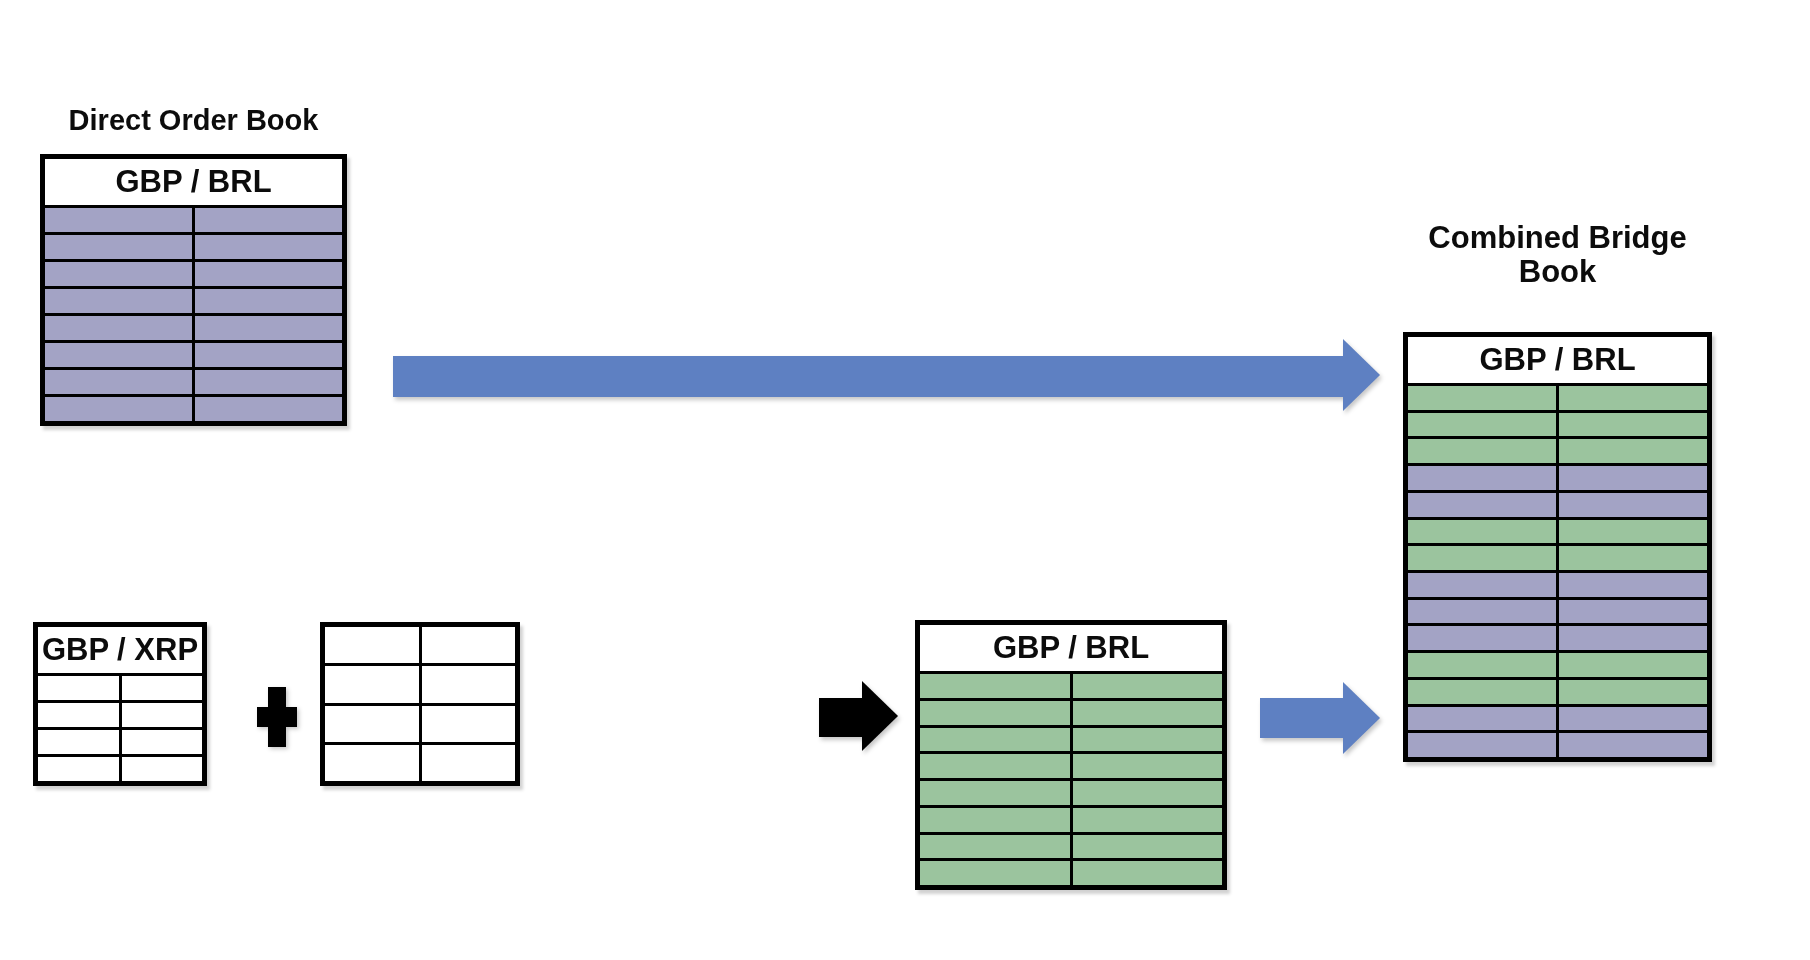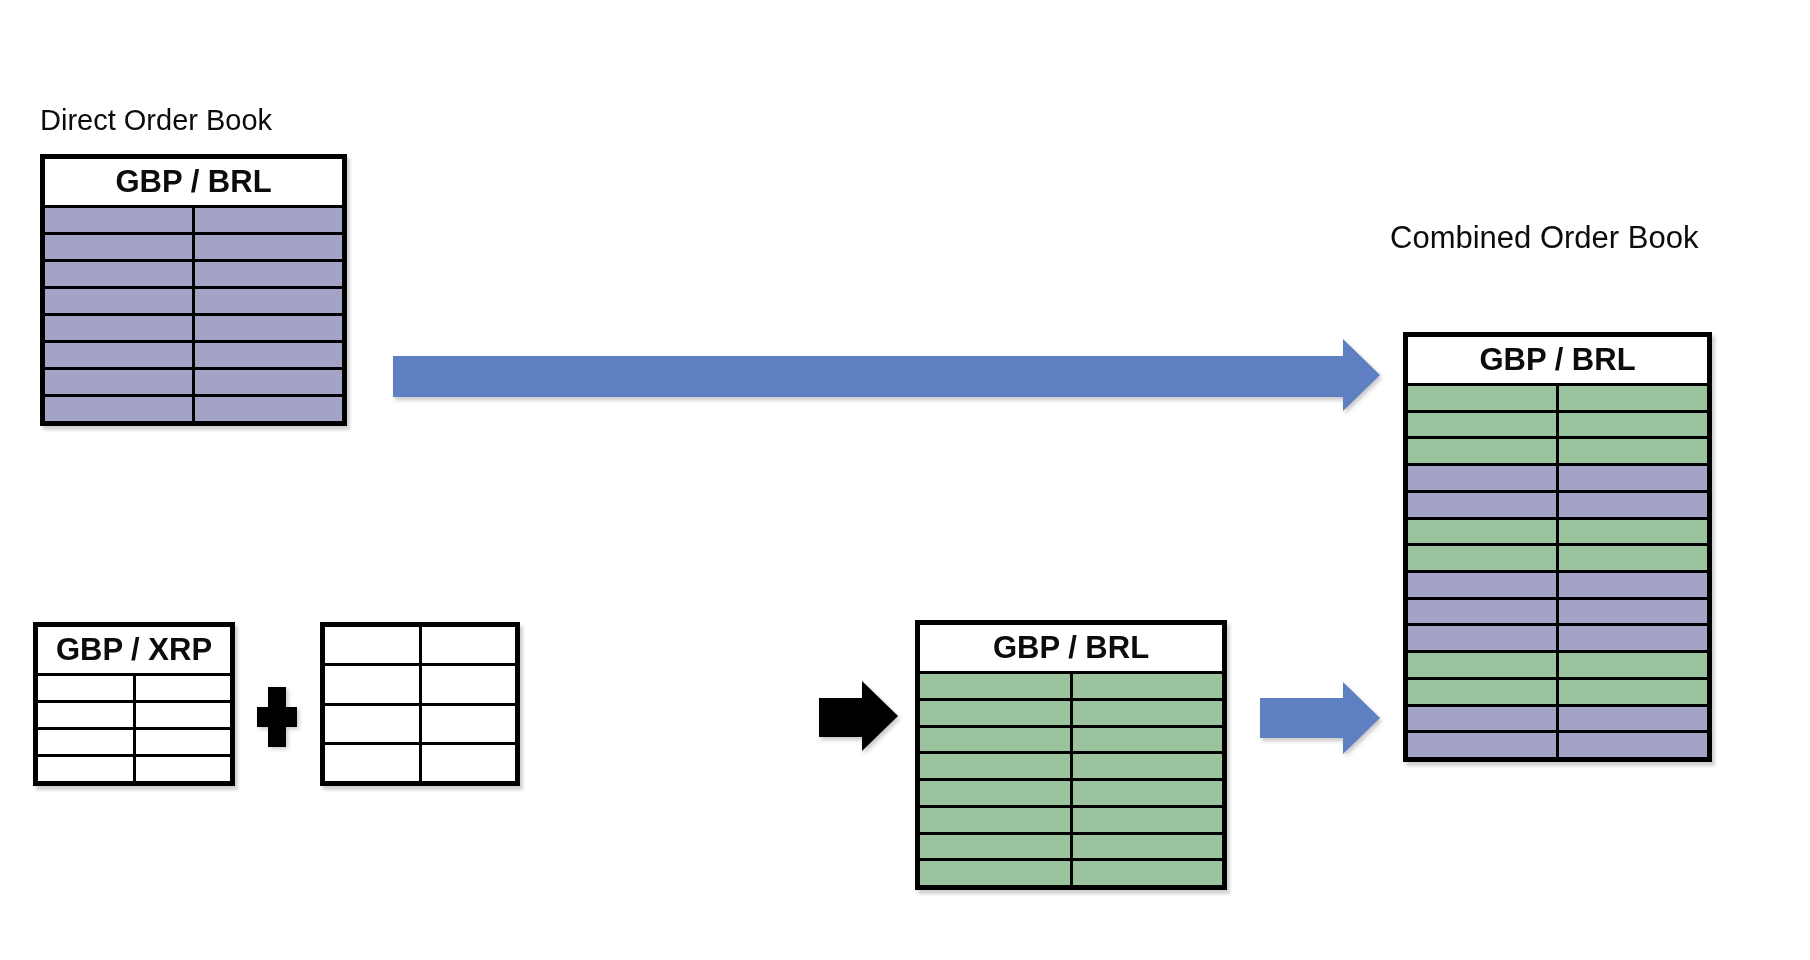--- a/index.html
+++ b/index.html
@@ -5,41 +5,41 @@
   html,body{margin:0;padding:0;background:#fff;}
   .canvas{
     position:relative;width:1810px;height:960px;background:#fff;overflow:hidden;
     font-family:"Liberation Sans",sans-serif;color:#0c0c0c;
   }
   .page-title{
     position:absolute;left:0;top:28px;width:1810px;text-align:center;
     font-size:60px;font-weight:800;letter-spacing:0;line-height:66px;
   }
   .sec-label{
-    position:absolute;font-weight:normal;font-size:29px;line-height:34px;
+    position:absolute;text-align:center;font-weight:bold;font-size:29px;line-height:34px;
   }
   .caption{
     position:absolute;left:358px;top:493px;width:524px;text-align:center;
     font-weight:bold;font-size:38px;line-height:44px;
   }
   .combined-title{font-size:31px;}
   
   .ob-table{
     position:absolute;display:flex;flex-direction:column;gap:3px;
     background:#000;border:5px solid #000;box-sizing:border-box;
     box-shadow:3px 4px 3px rgba(0,0,0,0.18);
   }
   .ob-header{
     flex:0 0 46px;background:#fff;display:flex;align-items:center;justify-content:center;
     font-weight:bold;font-size:31px;
   }
   .ob-row{flex:1;display:flex;gap:3px;}
   .ob-cell{flex:1;}
   .t-direct   {left:40px;  top:154px; width:307px; height:272px;}
-  .t-gbpxrp   {left:33px;  top:622px; width:202px; height:164px;}
+  .t-gbpxrp   {left:33px;  top:622px; width:174px; height:164px;}
   .t-xrpbrl   {left:320px; top:622px; width:200px; height:164px;}
   .t-synthetic{left:915px; top:620px; width:312px; height:270px;}
   .t-combined {left:1403px;top:332px; width:309px; height:430px;}
   
   .arrow{position:absolute;filter:drop-shadow(2px 3px 2px rgba(0,0,0,0.22));}
   .arrow .shaft{position:absolute;background:var(--blue);}
   .arrow .head{position:absolute;width:0;height:0;}
   .arrow-main{left:393px;top:339px;width:987px;height:72px;}
   .arrow-main .shaft{left:0;top:17px;width:952px;height:41px;}
   .arrow-main .head{left:950px;top:0;border-top:36px solid transparent;border-bottom:36px solid transparent;border-left:37px solid var(--blue);}
@@ -187,21 +187,21 @@
         <div class="ob-cell" style="background: rgb(155, 196, 158);"></div>
         <div class="ob-cell" style="background: rgb(155, 196, 158);"></div>
       </div>
     </div>
 
   <div class="arrow arrow-small">
     <div class="shaft"></div>
     <div class="head"></div>
   </div>
 
-  <div class="sec-label combined-title lbl-combined">Combined Order Book</div>
+  <div class="sec-label combined-title lbl-combined">Combined Bridge Book</div>
   <div class="ob-table t-combined">
       <div class="ob-header">GBP / BRL</div>
       <div class="ob-row">
         <div class="ob-cell" style="background: rgb(155, 196, 158);"></div>
         <div class="ob-cell" style="background: rgb(155, 196, 158);"></div>
       </div>
       <div class="ob-row">
         <div class="ob-cell" style="background: rgb(155, 196, 158);"></div>
         <div class="ob-cell" style="background: rgb(155, 196, 158);"></div>
       </div>

